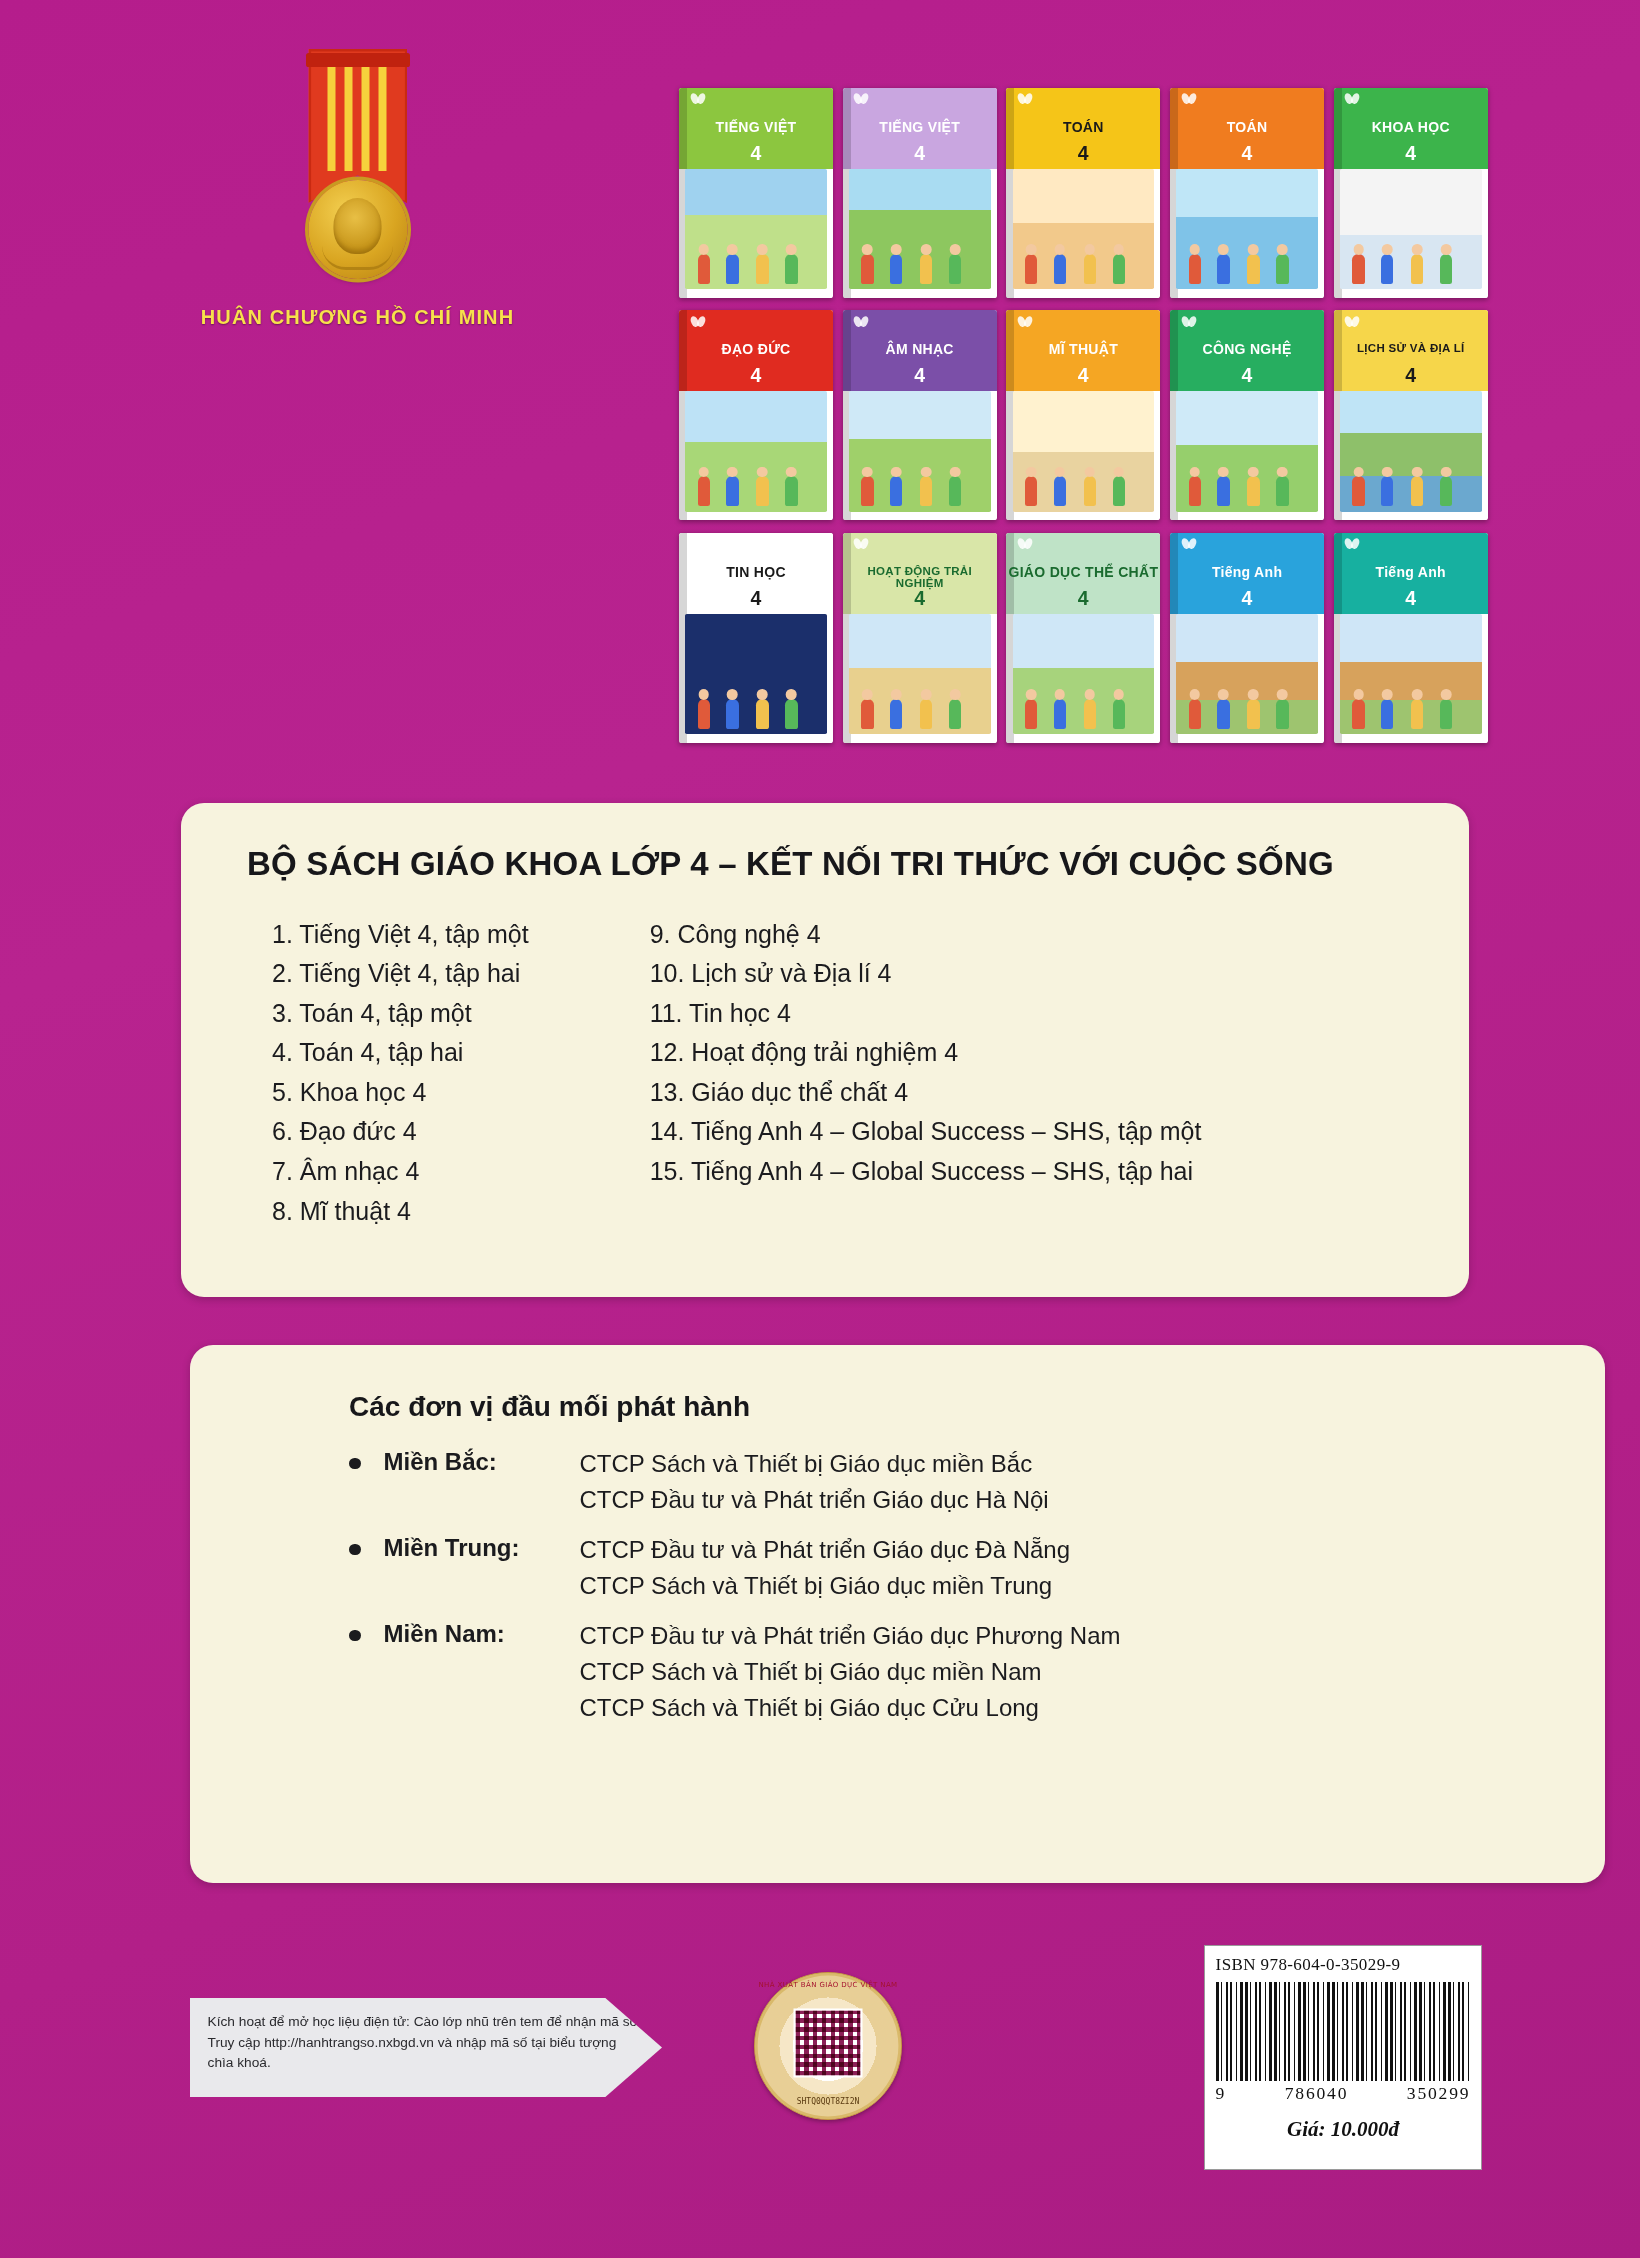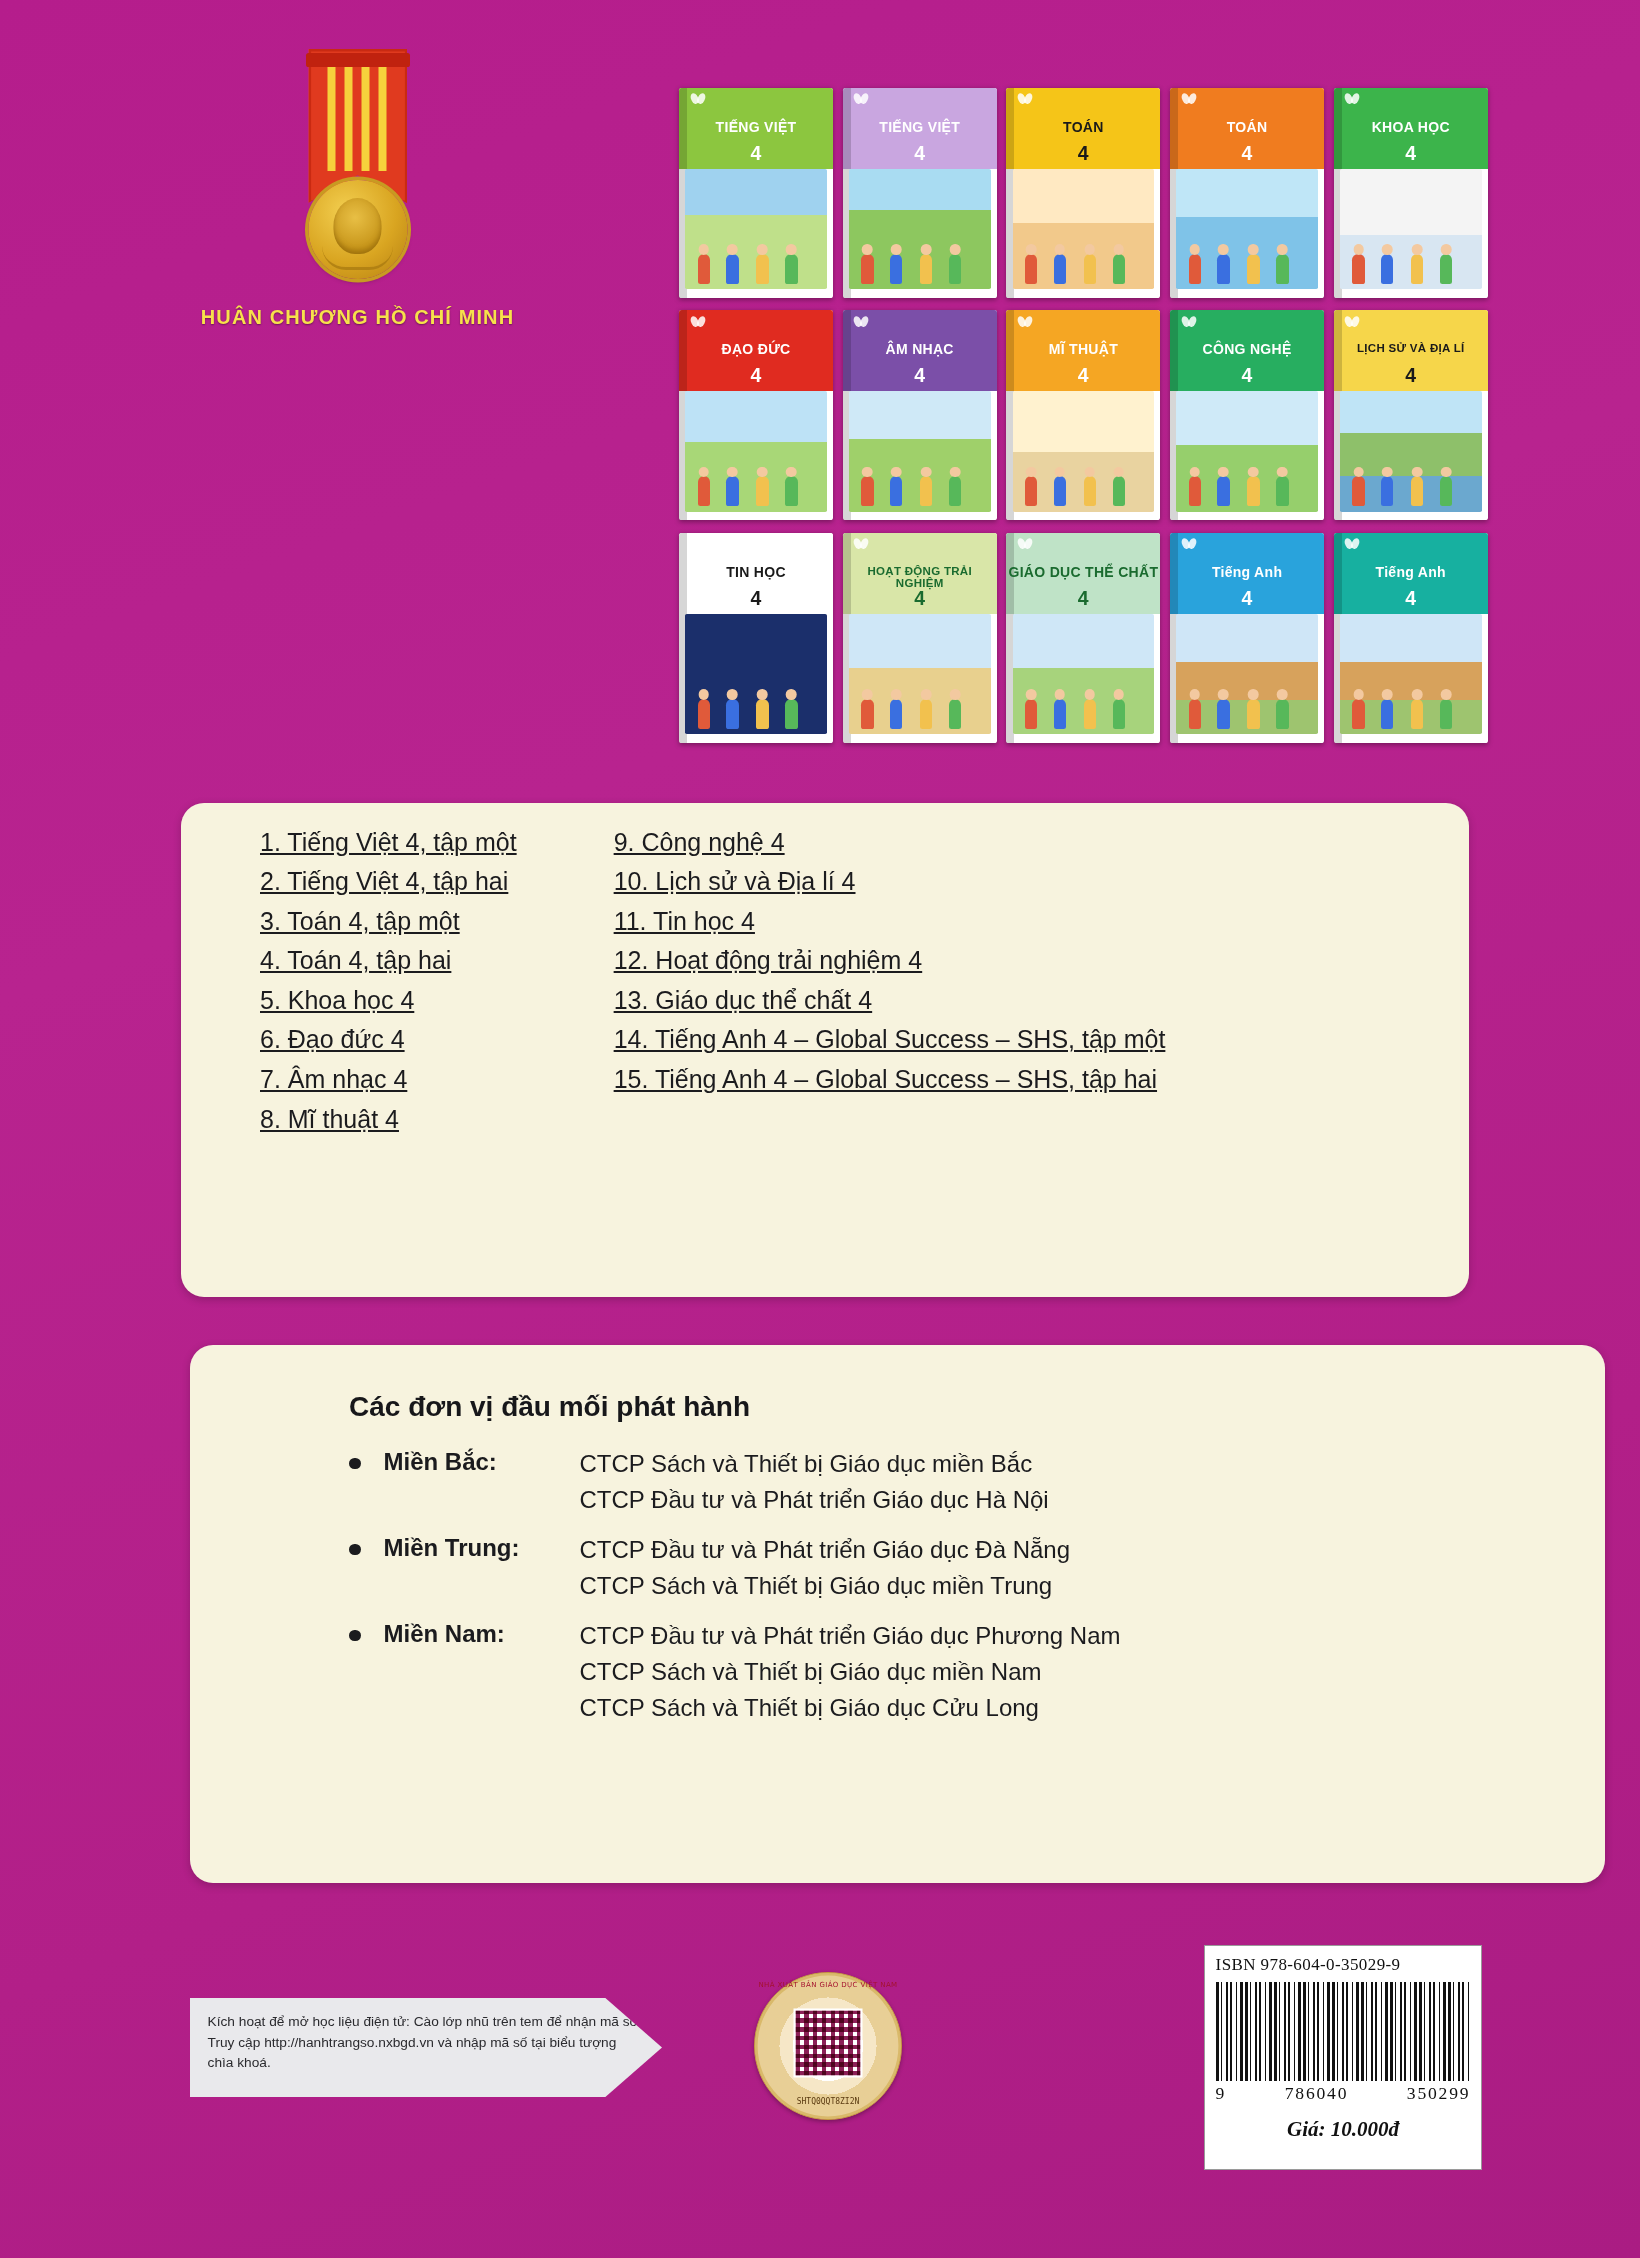--- a/index.html
+++ b/index.html
@@ -242,23 +242,22 @@
   .cols {
     display: flex;
     padding: 19.4px 0 0 79px;
     gap: 97px;
     font-size: 25px;
     color: #1b1b1e;
     font-family: "Liberation Sans", sans-serif;
   }
   .cols ul {
     list-style: none;
-    margin: 0;
+    margin: 12px;
     padding: 0;
-    text-decoration: underline;
   }
   .cols li {
     line-height: 1.23;
     padding: 4.4px 0;
     white-space: nowrap;
   }
   .col-right { min-width: 565px; }
 
   .dist-title {
     font-family: "Liberation Sans", sans-serif;
@@ -626,20 +625,21 @@
         <div class="photo sc-temple">
           <span class="fig" style="left: 12.4px; background: rgb(224, 90, 58);"></span>
           <span class="fig" style="left: 41px; background: rgb(58, 111, 224);"></span>
           <span class="fig" style="left: 71px; background: rgb(242, 193, 78);"></span>
           <span class="fig" style="left: 100px; background: rgb(87, 184, 90);"></span>
         </div>
       </div>
     </div>
 
   <div class="panel" id="panel-books">
+    <div class="panel-title">BỘ SÁCH GIÁO KHOA LỚP 4 – KẾT NỐI TRI THỨC VỚI CUỘC SỐNG</div>
     <div class="cols">
       <ul class="col-left" id="list-left">
           <li>1. Tiếng Việt 4, tập một</li>
           <li>2. Tiếng Việt 4, tập hai</li>
           <li>3. Toán 4, tập một</li>
           <li>4. Toán 4, tập hai</li>
           <li>5. Khoa học 4</li>
           <li>6. Đạo đức 4</li>
           <li>7. Âm nhạc 4</li>
           <li>8. Mĩ thuật 4</li>

